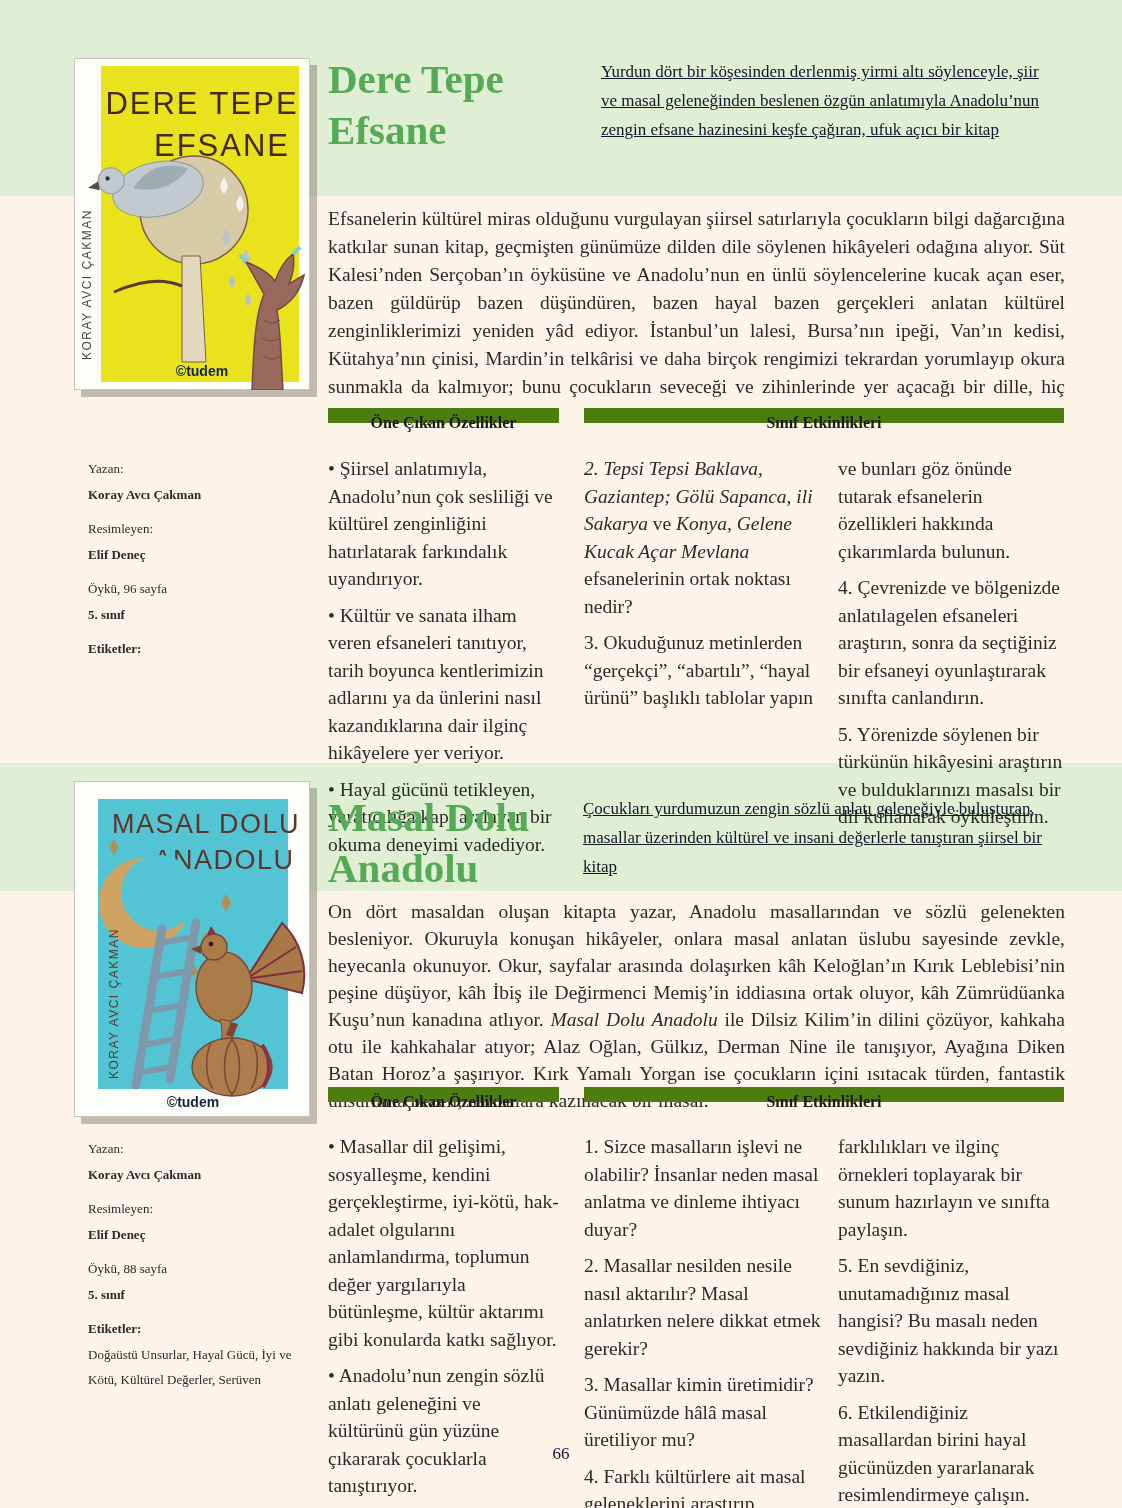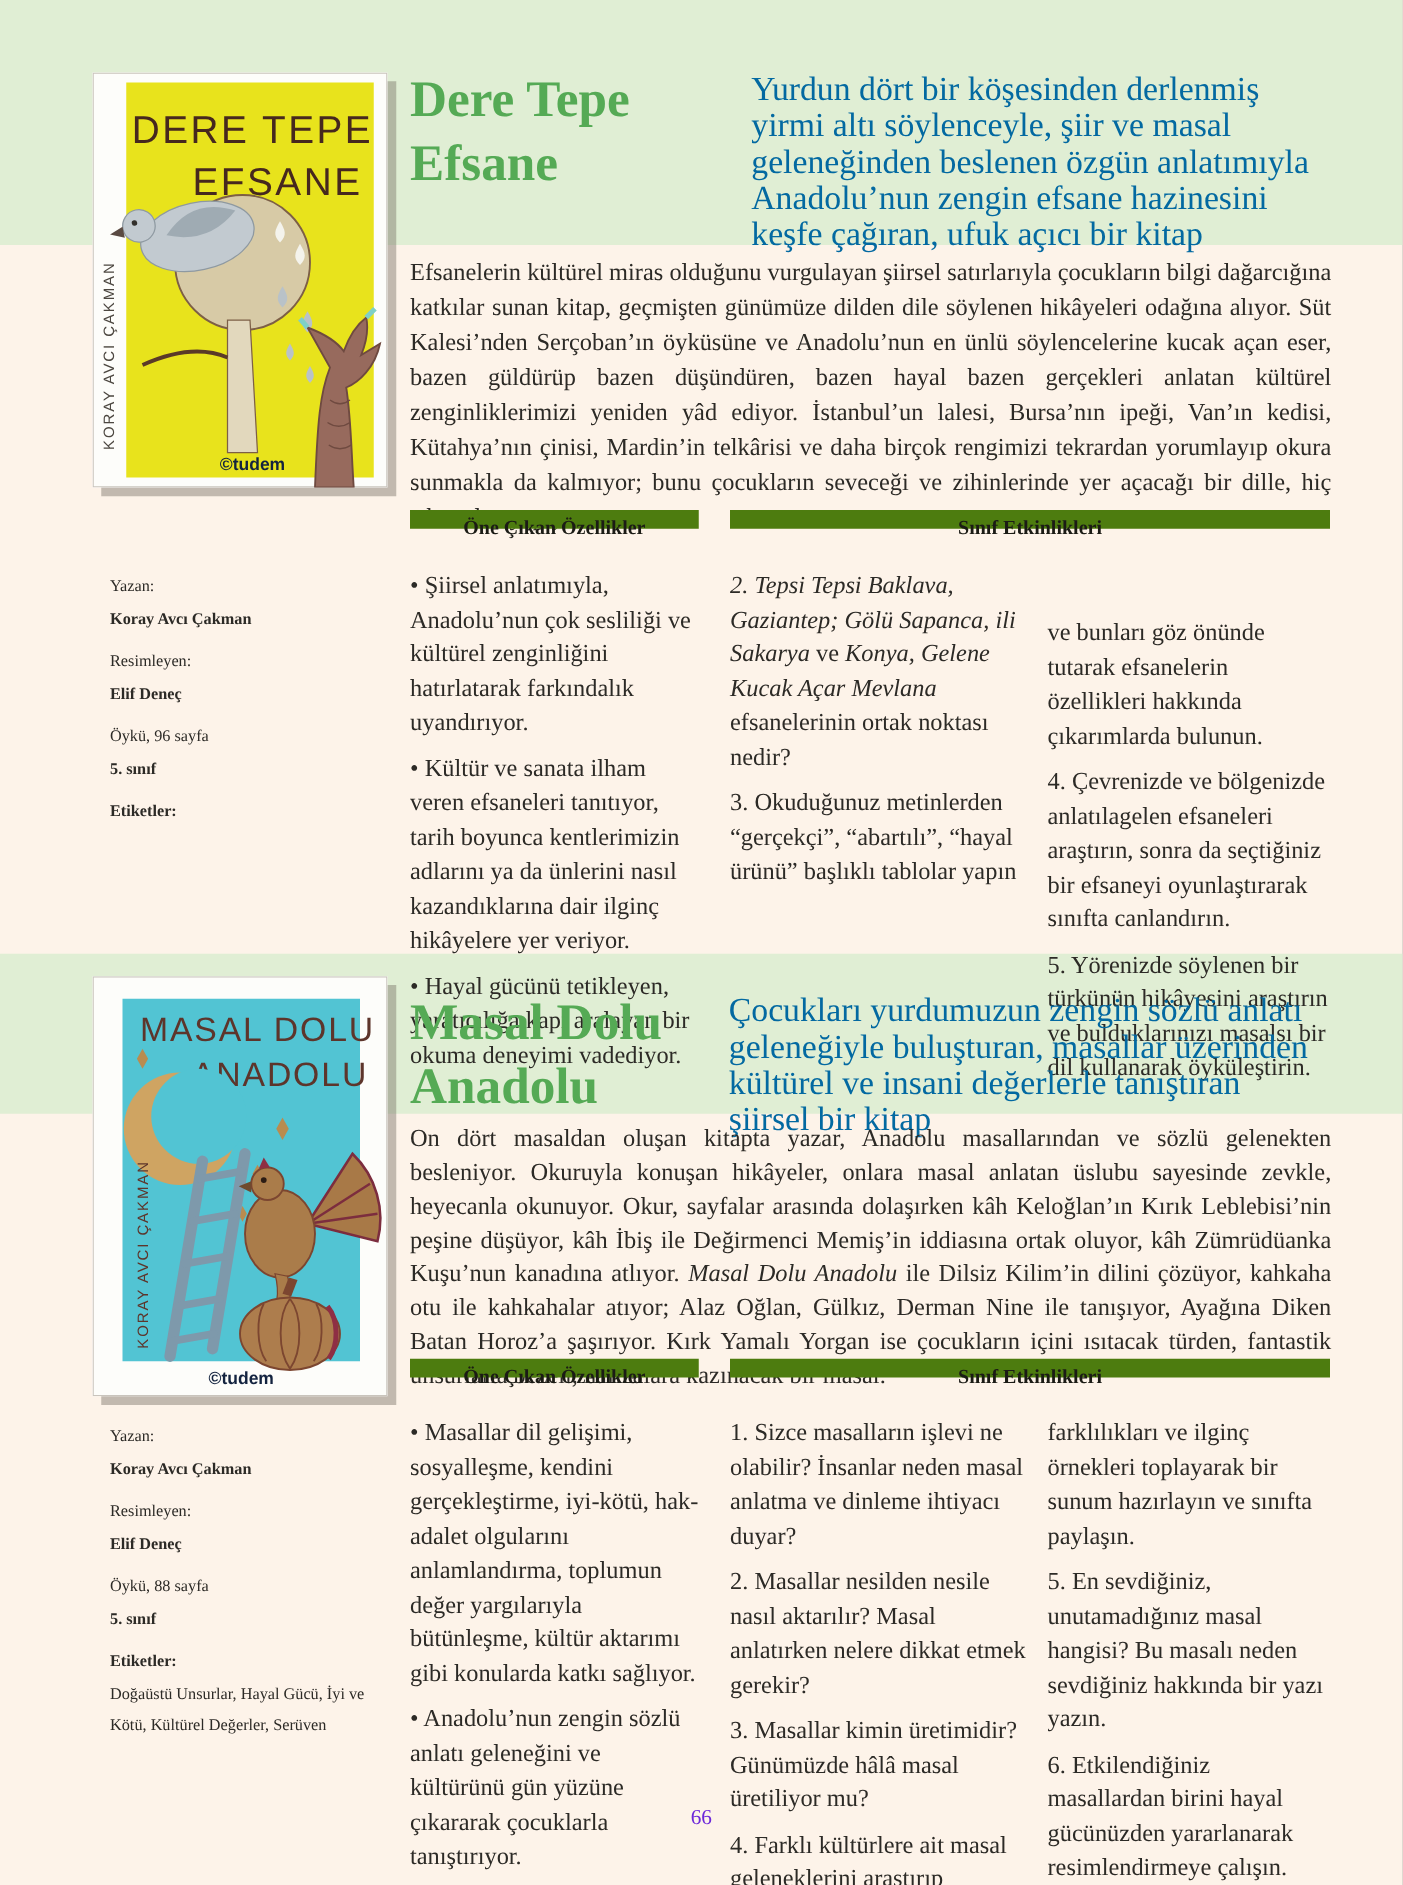--- a/index.html
+++ b/index.html
@@ -12,54 +12,54 @@
 
   .cover{position:absolute;left:74px;width:236px;box-shadow:7px 7px 0 rgba(123,115,104,.45);background:#fff;}
   #cover1{top:58px;height:332px;}
   #cover2{top:781px;height:336px;}
   .cover svg{display:block;width:100%;height:100%;}
 
   .book-title{position:absolute;left:328px;color:#55aa55;font-weight:bold;font-size:41px;line-height:51px;}
   #title1{top:54px;}
   #title2{top:792px;}
 
-  .intro{position:absolute;font-size:27px;line-height:29px;color:#0369a1;}
+  .intro{position:absolute;font-size:17px;line-height:29px;color:#0f172a;text-decoration:underline;}
   #intro1{left:601px;top:57px;width:452px;}
   #intro2{left:583px;top:794px;width:478px;}
 
   .body-par{position:absolute;left:328px;width:737px;font-size:19.5px;line-height:28px;
             text-align:justify;hyphens:auto;}
   #body1{top:205px;}
   #body2{top:898px;line-height:27px;}
 
   .hdr{position:absolute;height:15px;line-height:29px;background:#4d7c0f;text-align:center;
        font-weight:bold;font-size:16px;color:#1b1b15;}
   #hdr-feat1{left:328px;top:408px;width:231px;}
   #hdr-act1 {left:584px;top:408px;width:480px;}
   #hdr-feat2{left:328px;top:1087px;width:231px;}
   #hdr-act2 {left:584px;top:1087px;width:480px;}
 
   .col{position:absolute;font-size:19.5px;line-height:27.5px;}
   .col p{margin:0 0 9px 0;}
   #feat1{left:328px;top:455px;width:233px;}
   #act1a{left:584px;top:455px;width:238px;}
-  #act1b{left:838px;top:455px;width:227px;margin-top:38px;}
+  #act1b{left:838px;top:455px;width:227px;}
   #feat2{left:328px;top:1133px;width:233px;}
   #act2a{left:584px;top:1133px;width:238px;}
   #act2b{left:838px;top:1133px;width:227px;}
 
   .sidebar{position:absolute;left:88px;width:235px;font-size:13px;line-height:25.5px;}
   #side1{top:456px;}
   #side2{top:1136px;}
   .sidebar .group{margin-bottom:9px;}
   .b{font-weight:bold;}
   .it{font-style:italic;}
 
   #pagenum{position:absolute;left:0;top:1444px;width:1122px;text-align:center;
-           font-size:17px;color:#6d28d9;}
+           font-size:17px;color:#0f172a;}
 </style>
 </head>
 <body>
 
 <div id="page">
 
   <div class="band" id="band1"></div>
   <div class="band" id="band2"></div>
 
   <div class="cover" id="cover1">

